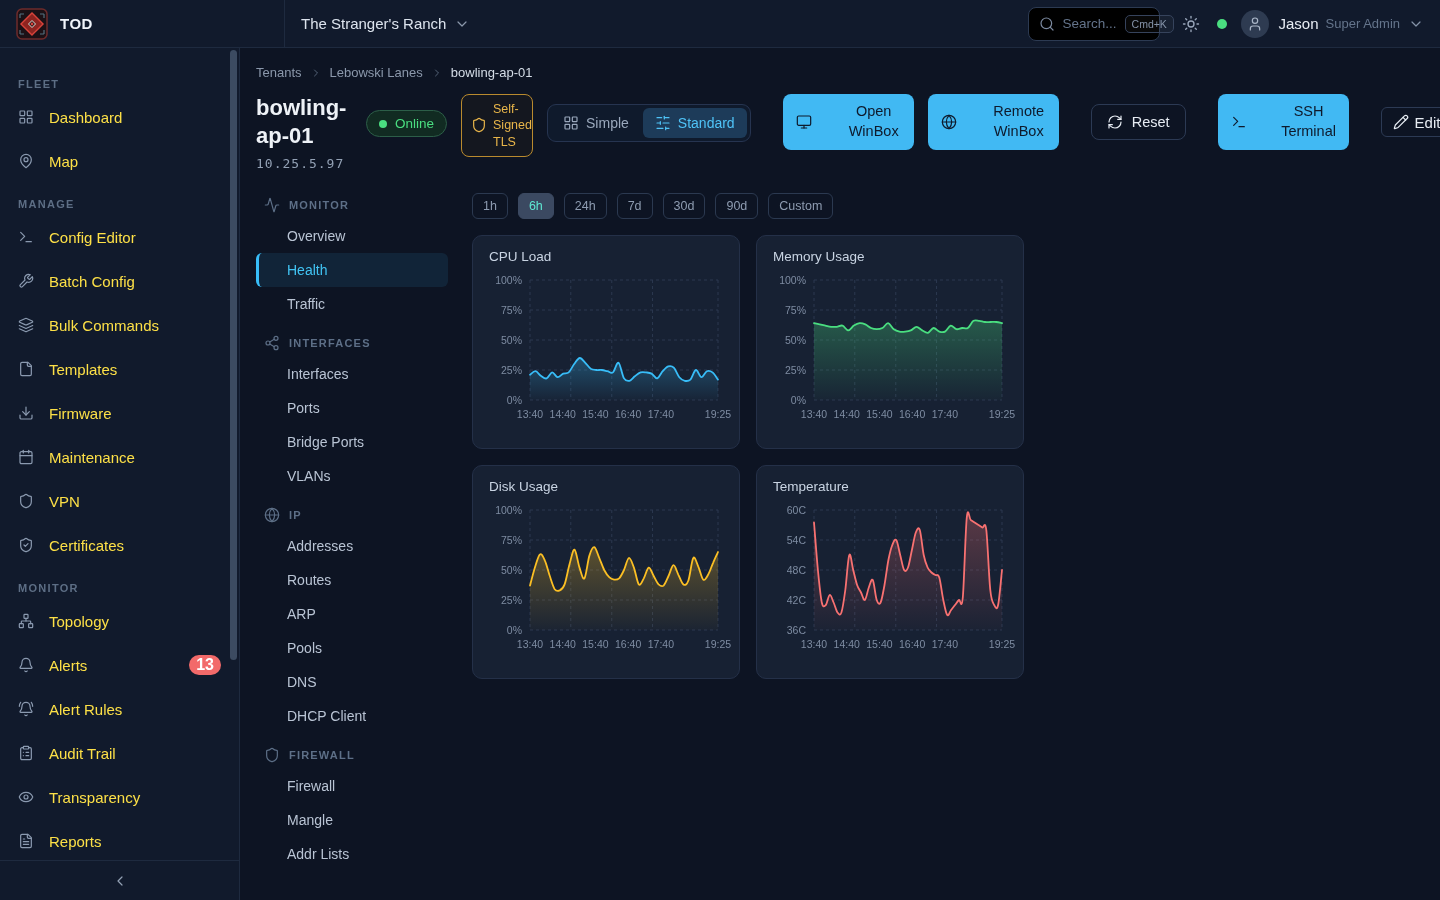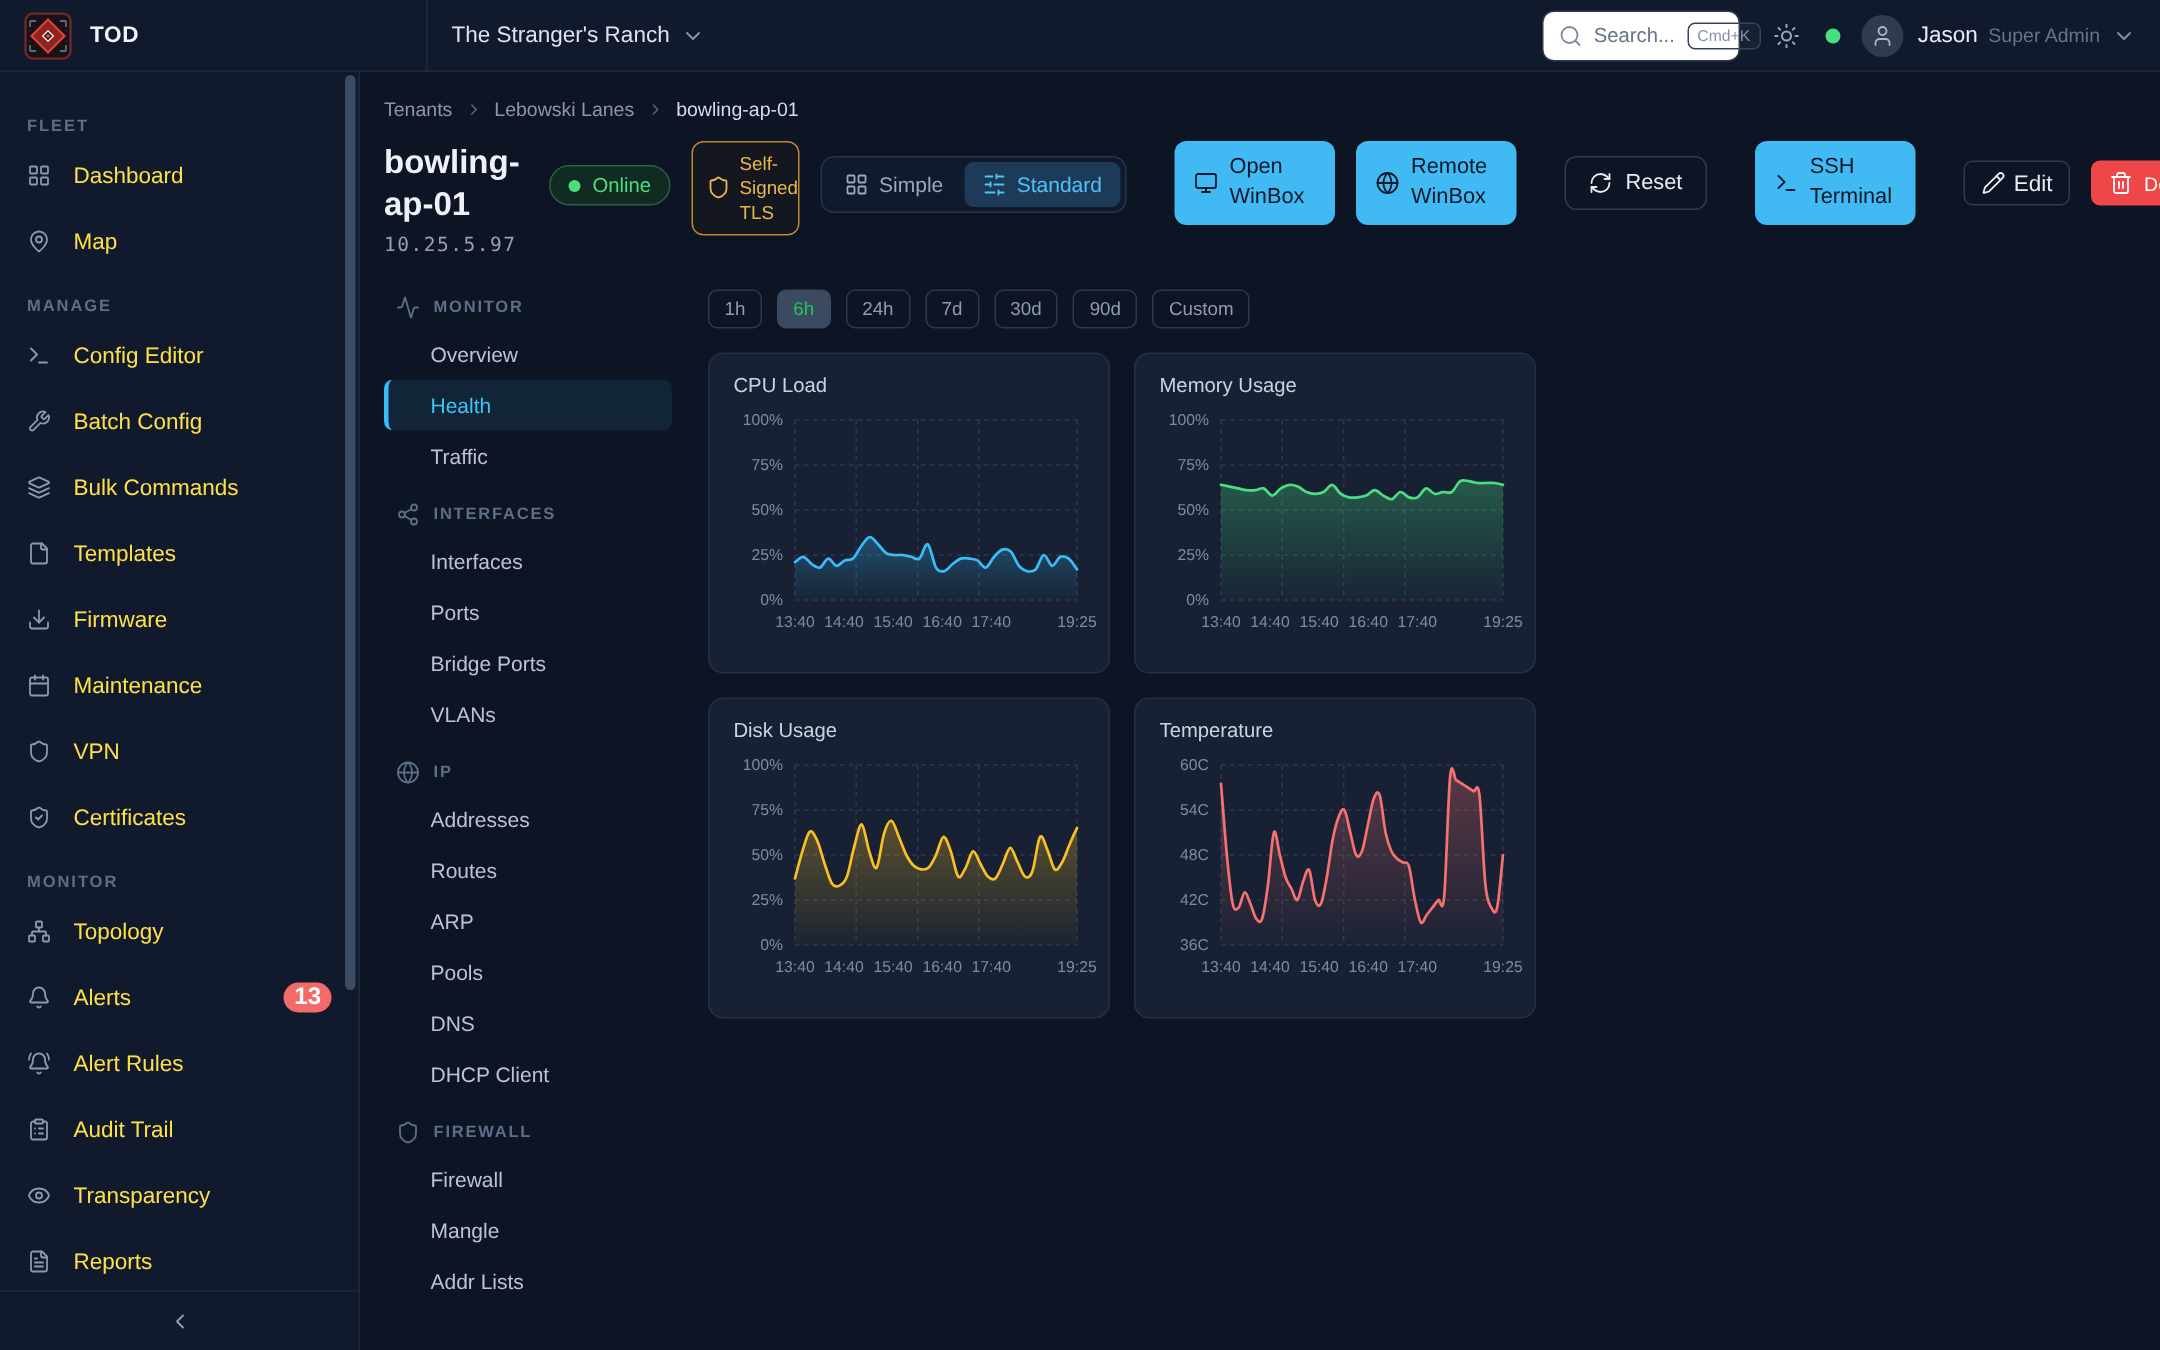--- a/index.html
+++ b/index.html
@@ -10,21 +10,21 @@
 
   
   .topbar { height:48px; display:flex; background:#111a2c; border-bottom:1px solid #1e2a3f; }
   .topbar-brand { width:285px; flex:none; display:flex; align-items:center; gap:12px; padding:0 16px; border-right:1px solid #1e2a3f; }
   .logo { width:32px; height:32px; flex:none; }
   .brand-name { font-size:15px; font-weight:700; letter-spacing:.5px; color:#f1f5fb; }
   .topbar-main { flex:1; display:flex; align-items:center; justify-content:space-between; padding:0 16px; }
   .tenant { display:flex; align-items:center; gap:8px; background:none; border:none; color:#dde4ee; font-size:15px; font-family:inherit; cursor:pointer; }
   .tenant [data-icon]{ width:14px; height:14px; color:#8b98ab; }
   .topbar-right { display:flex; align-items:center; }
-  .search { width:132px; height:34px; border:1px solid #2c3a52; background:#ffffff; border-radius:8px; display:flex; align-items:center; gap:8px; padding:0 8px 0 10px; cursor:text; }
+  .search { width:132px; height:34px; border:1px solid #2c3a52; background:#000000; border-radius:8px; display:flex; align-items:center; gap:8px; padding:0 8px 0 10px; cursor:text; }
   .search [data-icon]{ width:14px; height:14px; color:#7c8aa0; }
   .search .ph { flex:1; font-size:13.5px; color:#64748b; }
   .search .kbd { font-size:10.5px; color:#8593a8; border:1px solid #36435c; border-radius:5px; padding:2px 6px; background:rgba(255,255,255,.03); }
   .iconbtn { background:none; border:none; width:18px; height:18px; color:#9aa7bb; margin-left:22px; cursor:pointer; }
   .statusdot { width:10px; height:10px; border-radius:50%; background:#4ade80; margin-left:17px; }
   .userwrap { display:flex; align-items:center; margin-left:14px; cursor:pointer; }
   .avatar { width:28px; height:28px; border-radius:50%; background:#2e3b51; display:flex; align-items:center; justify-content:center; }
   .avatar [data-icon]{ width:15px; height:15px; color:#aab6c8; }
   .uname { font-size:15px; color:#e8edf4; margin-left:10px; }
   .urole { font-size:13px; color:#64748b; margin-left:7px; }
@@ -60,21 +60,21 @@
   .badge-online { margin-top:16px; display:flex; align-items:center; gap:8px; height:27px; padding:0 12px; border:1px solid #2c5e48; border-radius:14px; background:#112b22; color:#4ade80; font-size:13.5px; }
   .badge-online .dot { width:8px; height:8px; border-radius:50%; background:#4ade80; }
   .badge-tls { display:flex; align-items:center; gap:6px; width:72px; min-height:58px; padding:6px 8px 6px 9px; border:1px solid #b98a2e; border-radius:8px; background:rgba(70,50,10,.12); color:#e9b64a; font-size:12.5px; line-height:1.3; }
   .badge-tls [data-icon]{ width:10px; height:10px; color:#e9b64a; }
   .segmented { margin-top:10px; display:flex; gap:2px; padding:3px; border:1px solid #263450; border-radius:9px; background:#0f1a2c; }
   .seg { display:flex; align-items:center; gap:7px; height:30px; padding:0 12px; border:none; border-radius:6px; background:transparent; color:#9aa8bc; font-size:14px; font-family:inherit; cursor:pointer; }
   .seg [data-icon]{ width:15px; height:15px; }
   .seg.active { background:#1d3b59; color:#4fc3f7; }
   .btn-blue { display:flex; align-items:center; height:56px; padding:0 10px 0 13px; border:none; border-radius:8px; background:#41b9f3; color:#0e1a2c; font-size:14.5px; font-weight:500; font-family:inherit; cursor:pointer; }
   .btn-blue [data-icon]{ width:17px; height:17px; margin-right:8px; }
-  .btn-blue .two { width:60px; text-align:left; line-height:1.35; }
+  .btn-blue .two { width:60px; text-align:center; line-height:1.35;margin-left:24px; }
   .btn-ghost { margin-top:10px; display:flex; align-items:center; gap:9px; height:36px; padding:0 15px; border:1px solid #2c3a54; border-radius:8px; background:transparent; color:#e7ecf3; font-size:14.5px; font-family:inherit; cursor:pointer; }
   .btn-ghost [data-icon]{ width:15px; height:15px; }
   .btn-ghost.sm { margin-top:13px; height:30px; padding:0 11px; border-radius:6px; font-size:15px; gap:6px; }
   .btn-ghost.sm [data-icon]{ width:13px; height:13px; }
   .btn-danger { margin-top:13px; display:flex; align-items:center; gap:7px; height:30px; padding:0 12px; border:none; border-radius:6px; background:#ef4747; color:#fff; font-size:13px; font-family:inherit; cursor:pointer; }
   .btn-danger [data-icon]{ width:13px; height:13px; }
   .gap-lg { width:4px; }
 
   
   .content { display:flex; margin-top:20px; }
@@ -82,21 +82,21 @@
   .sn-head { display:flex; align-items:center; gap:9px; height:28px; padding-left:8px; margin-top:8px; }
   .sn-head:first-child { margin-top:0; }
   .sn-head [data-icon]{ width:14px; height:14px; color:#5d6f87; }
   .sn-head .lbl { font-size:11px; font-weight:700; letter-spacing:1.2px; color:#5d6f87; }
   .sn-item { height:34px; display:flex; align-items:center; padding-left:31px; font-size:14px; color:#b9c4d4; border-radius:6px; cursor:pointer; }
   .sn-item.active { background:rgba(56,189,248,.10); border-left:3px solid #38bdf8; padding-left:28px; color:#41c4f4; }
 
   .charts-col { margin-left:24px; padding-top:2px; }
   .tabs { display:flex; gap:10px; }
   .tab { height:26px; padding:0 10px; border:1px solid #2b3950; border-radius:6px; background:transparent; color:#8e9cb1; font-size:12.5px; font-family:inherit; cursor:pointer; }
-  .tab.sel { background:#3b4961; border-color:#3b4961; color:#22c55e; }
+  .tab.sel { background:#3b4961; border-color:#3b4961; color:#5eead4; }
   .charts-grid { margin-top:16px; display:grid; grid-template-columns:268px 268px; gap:16px; }
   .card { width:268px; height:214px; background:#172133; border:1px solid #243048; border-radius:10px; position:relative; }
   .card-title { position:absolute; top:13px; left:16px; font-size:13.5px; color:#c9d4e3; }
   .chart-svg { position:absolute; top:38px; left:0; width:268px; height:152px; }
   .grid-line { stroke:#2c3950; stroke-dasharray:3 3; stroke-width:1; }
   .ylab, .xlab { fill:#7e8ca2; font-size:10.5px; font-family:"Liberation Sans",sans-serif; }
 </style>
 </head>
 <body>
 

